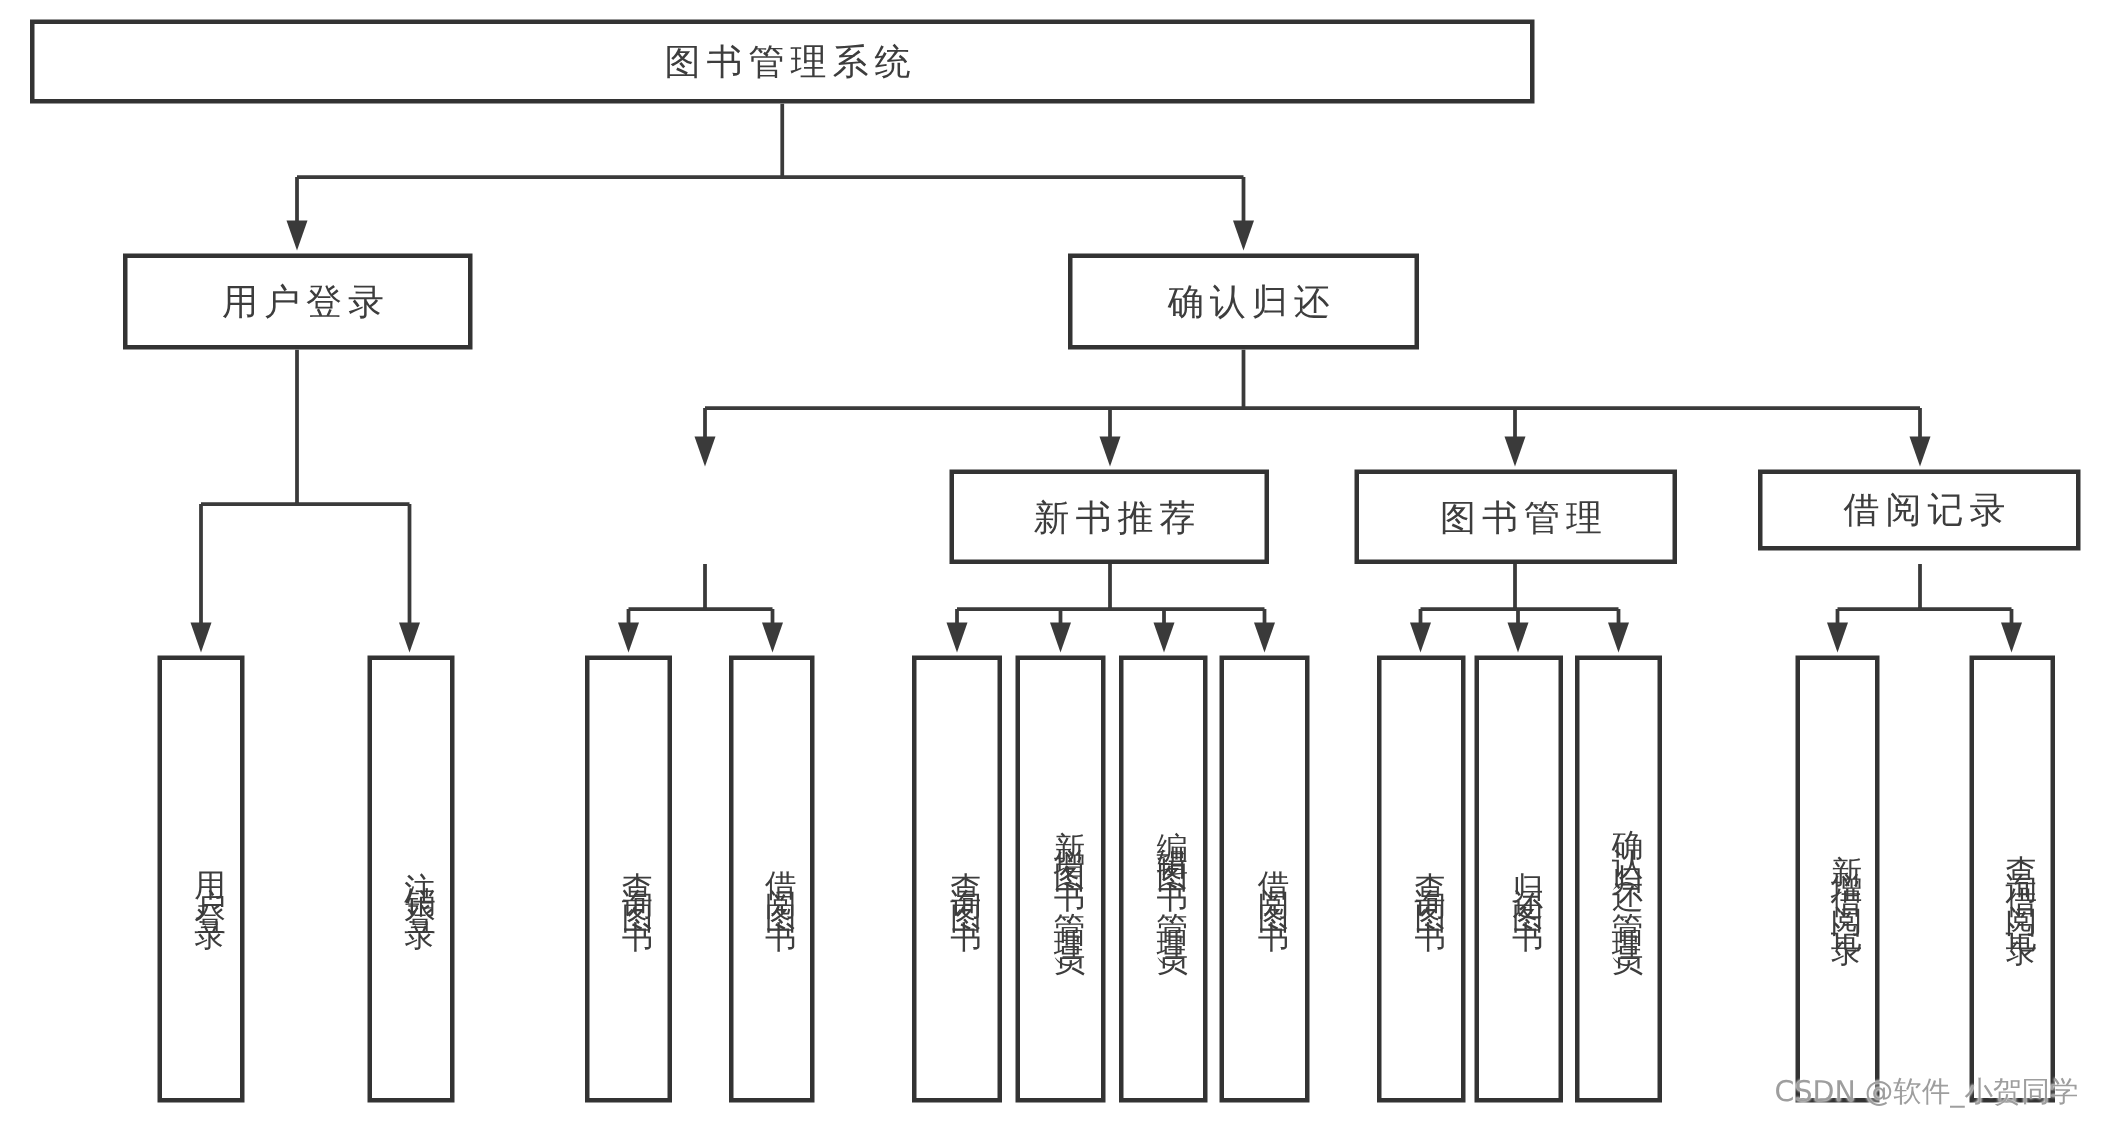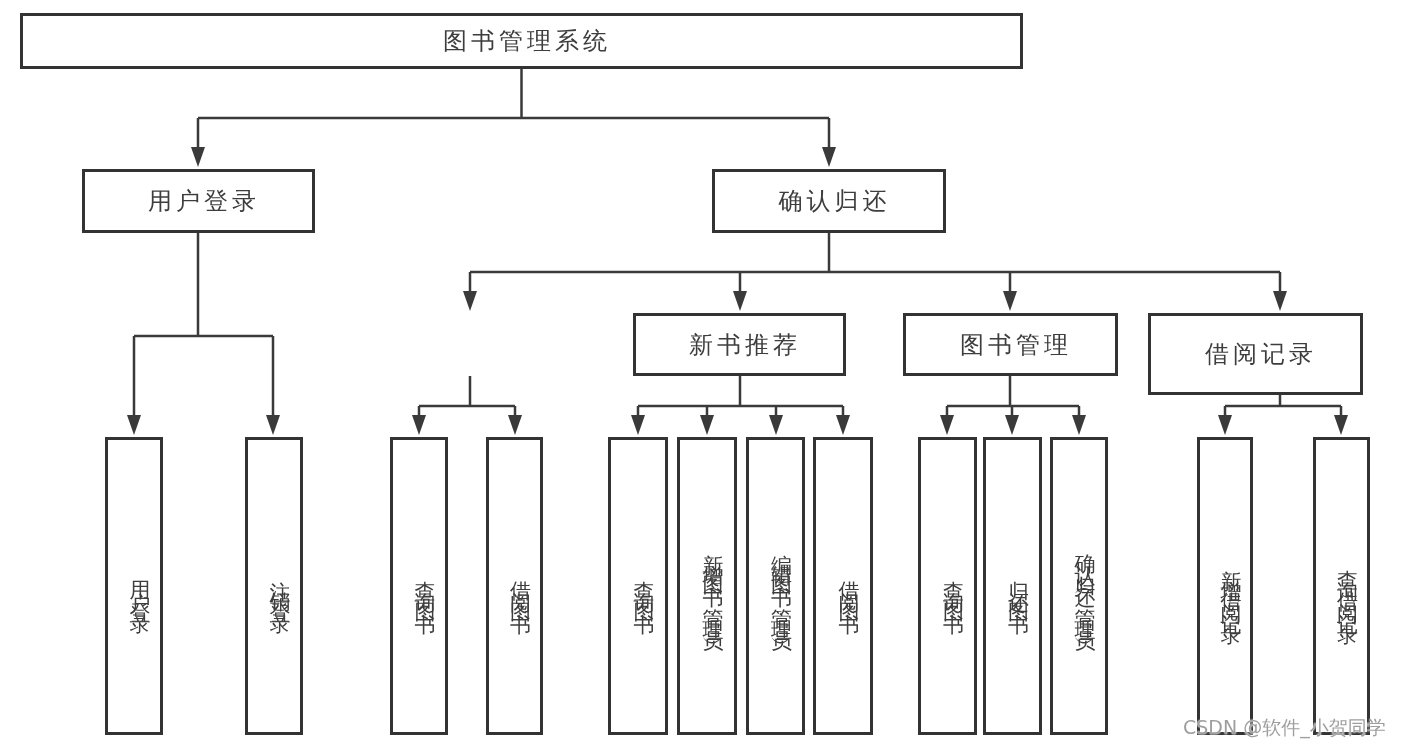--- a/index.html
+++ b/index.html
@@ -102,21 +102,21 @@
   <div class="box" style="left:712px;top:169px;width:234px;height:64px">
     <span class="hlabel">确认归还</span>
   </div>
 
   <div class="box" style="left:633px;top:313px;width:213px;height:63px">
     <span class="hlabel">新书推荐</span>
   </div>
   <div class="box" style="left:903px;top:313px;width:215px;height:63px">
     <span class="hlabel">图书管理</span>
   </div>
-  <div class="box" style="left:1148px;top:313px;width:215px;height:82px">
+  <div class="box" style="left:1172px;top:313px;width:215px;height:54px">
     <span class="hlabel">借阅记录</span>
   </div>
 
   <div class="box" style="left:105px;top:437px;width:58px;height:298px">
     <span class="vtext">用户登录</span>
   </div>
   <div class="box" style="left:245px;top:437px;width:58px;height:298px">
     <span class="vtext">注销登录</span>
   </div>
 

